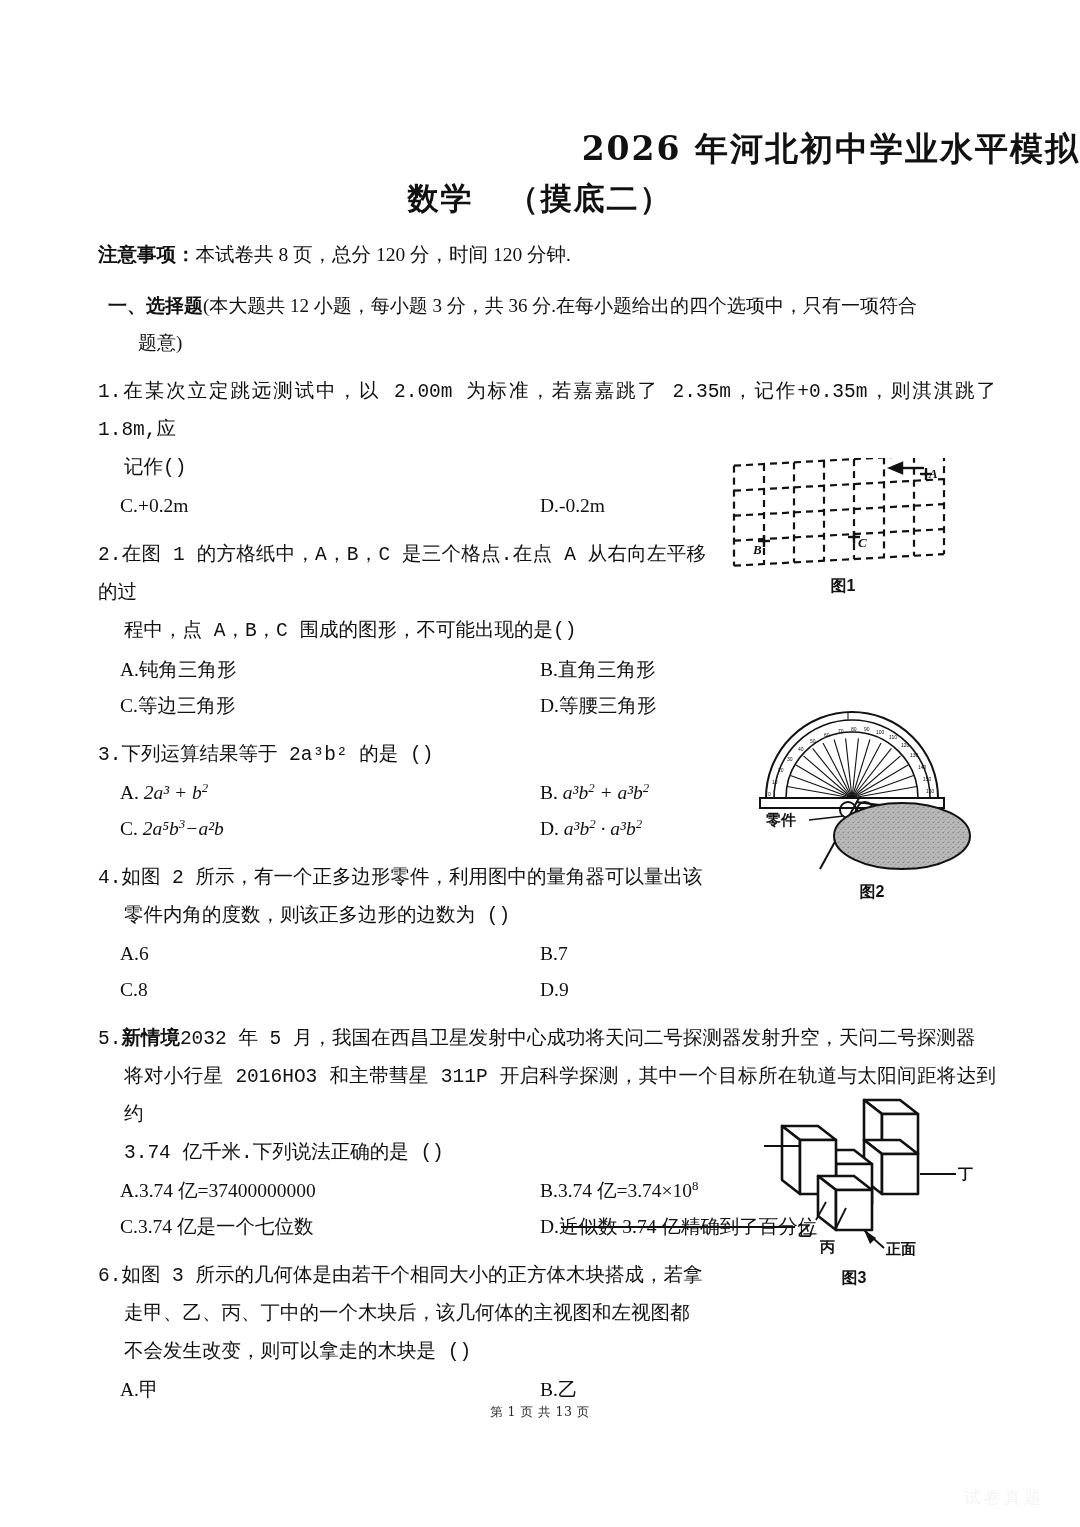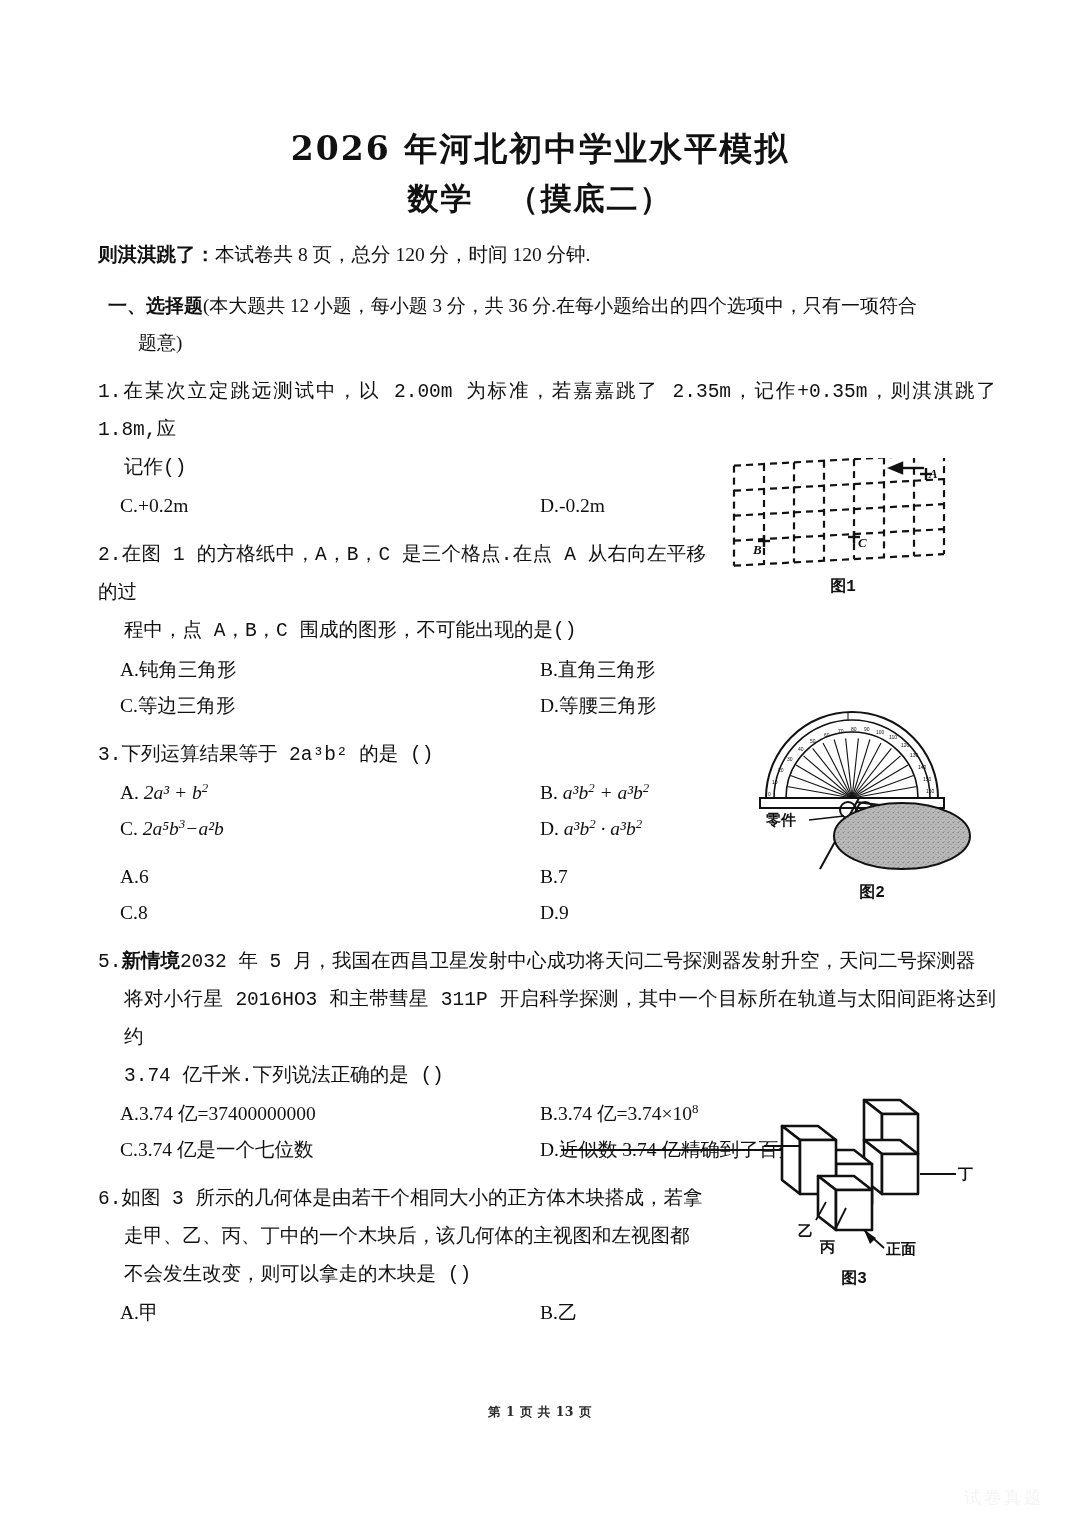--- a/index.html
+++ b/index.html
@@ -18,21 +18,21 @@
   }
 
   .page {
     position: absolute;
     inset: 0;
     padding: 0;
   }
 
   
   .title-main {
-    text-align: center;
+    text-align: right;
     font-size: 33px;
     font-weight: bold;
     letter-spacing: 2px;
     margin: 0;
     padding-top: 128px;
     line-height: 1.25;
     font-family: "DejaVu Serif", "Liberation Serif", serif;
   }
   .title-sub {
     text-align: center;
@@ -116,35 +116,35 @@
 
   
   .fig {
     position: absolute;
   }
   .fig-cap {
     text-align: center;
     font-size: 16px;
     font-weight: bold;
     margin-top: 2px;
-    font-family: Liberation Mono, monospace;
+    font-family: Liberation Sans, sans-serif;
   }
 
   #fig1 { left: 728px; top: 458px; width: 230px; }
   #fig2 { left: 752px; top: 706px; width: 240px; }
   #fig3 { left: 760px; top: 1088px; width: 250px; }
 
   
   .footer {
     position: absolute;
     left: 0; right: 0;
     top: 1404px;
     text-align: center;
     font-size: 12.5px;
-    font-weight: bold;
+    font-weight: normal;
     color: #2a2a2a;
     font-family: "DejaVu Serif", serif;
     letter-spacing: 0.5px;
   }
   .watermark {
     position: absolute;
     right: 36px;
     bottom: 18px;
     font-size: 17px;
     color: #f4f4f4;
@@ -156,21 +156,21 @@
 <body>
 
 <div class="page">
 
   <h1 class="title-main">2026 年河北初中学业水平模拟</h1>
   <h2 class="title-sub">
     <span>数学</span><span class="gap"></span><span>（摸底二）</span>
   </h2>
 
   <p class="notice">
-    <b>则淇淇跳了：</b><span>本试卷共 8 页，总分 120 分，时间 120 分钟.</span>
+    <b>注意事项：</b><span>本试卷共 8 页，总分 120 分，时间 120 分钟.</span>
   </p>
 
   <p class="section-head">
     <span class="bold">一、</span><span class="bold">选择题</span><span>(本大题共 12 小题，每小题 3 分，共 36 分.在每小题给出的四个选项中，只有一项符合</span>
     <span class="cont">题意)</span>
   </p>
 
   <div class="q">
     <span class="stem">
       <span class="ln"><span>1.</span><span>在某次立定跳远测试中，以 2.00m 为标准，若嘉嘉跳了 2.35m，记作+0.35m，则淇淇跳了 1.8m,应</span></span>
@@ -206,20 +206,24 @@
       <span class="opt-row">
         <span class="opt"><span>A.</span> <span class="ital">2<i>a</i>³ + <i>b</i><sup>2</sup></span></span><span class="opt second"><span>B.</span> <span class="ital"><i>a</i>³<i>b</i><sup>2</sup> + <i>a</i>³<i>b</i><sup>2</sup></span></span>
       </span>
       <span class="opt-row">
         <span class="opt"><span>C.</span> <span class="ital">2<i>a</i>⁵<i>b</i><sup>3</sup>−<i>a</i>²<i>b</i></span></span><span class="opt second"><span>D.</span> <span class="ital"><i>a</i>³<i>b</i><sup>2</sup> · <i>a</i>³<i>b</i><sup>2</sup></span></span>
       </span>
     </span>
   </div>
 
   <div class="q">
+    <span class="stem">
+      <span class="ln narrow"><span>4.</span><span>如图 2 所示，有一个正多边形零件，利用图中的量角器可以量出该</span></span>
+      <span class="ln indent narrow">零件内角的度数，则该正多边形的边数为 ()</span>
+    </span>
     <span class="opts">
       <span class="opt-row">
         <span class="opt"><span>A.</span><span>6</span></span><span class="opt second"><span>B.</span><span>7</span></span>
       </span>
       <span class="opt-row">
         <span class="opt"><span>C.</span><span>8</span></span><span class="opt second"><span>D.</span><span>9</span></span>
       </span>
     </span>
   </div>
 

